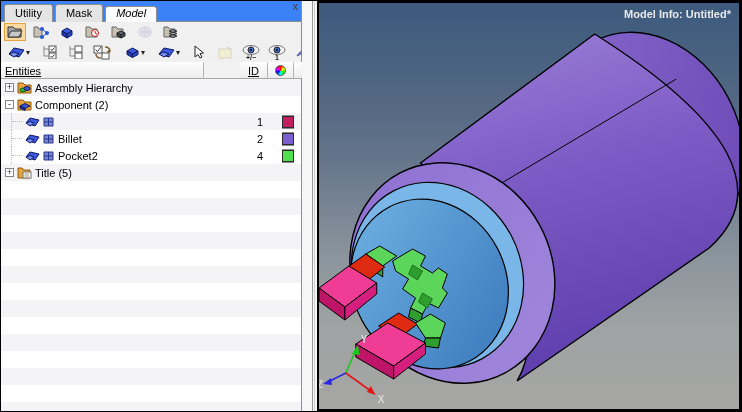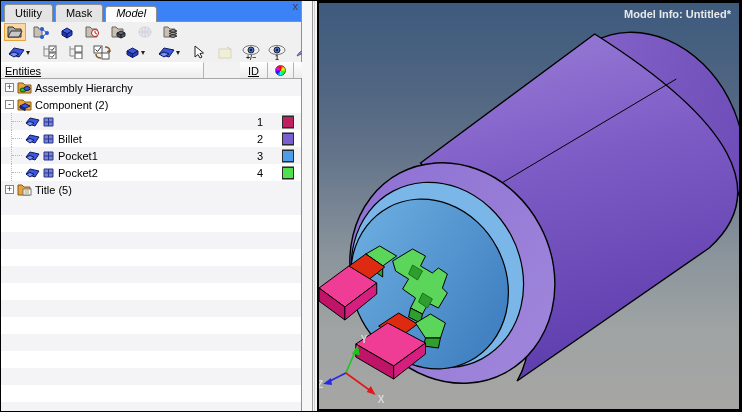--- a/index.html
+++ b/index.html
@@ -285,41 +285,20 @@
             </svg>
           </span>
         <span class="lbl">Billet</span>
         <span class="spacer"></span>
         <span class="idcell">2</span>
         <span class="swcell">
             <span class="swatch" style="background-color: rgb(122, 95, 208);"></span>
           </span>
       </div>
 
-      <div class="trow tint">
-        <span class="conn"></span>
-        <span class="ticon">
-            <svg width="15" height="13">
-              <path d="M1 8 L5 3 L14 5 L10 11 Z" fill="#3a58e0" stroke="#101860"></path>
-              <path d="M1 8 L5 6.5 L9 8.2 L5 11 Z" fill="#7890f0" stroke="#101860"></path>
-            </svg>
-          </span>
-        <span class="ticon">
-            <svg width="14" height="13">
-              <path d="M2 3 h9 v8 h-9 Z" fill="#7986cb" stroke="#283593"></path>
-              <path d="M6.5 3 V11 M2 7 H11" stroke="#283593"></path>
-            </svg>
-          </span>
-        <span class="lbl">Pocket1</span>
-        <span class="spacer"></span>
-        <span class="idcell">3</span>
-        <span class="swcell">
-            <span class="swatch" style="background-color: rgb(77, 157, 232);"></span>
-          </span>
-      </div>
 
       <div class="trow plain">
         <span class="conn"></span>
         <span class="ticon">
             <svg width="15" height="13">
               <path d="M1 8 L5 3 L14 5 L10 11 Z" fill="#3a58e0" stroke="#101860"></path>
               <path d="M1 8 L5 6.5 L9 8.2 L5 11 Z" fill="#7890f0" stroke="#101860"></path>
             </svg>
           </span>
         <span class="ticon">

